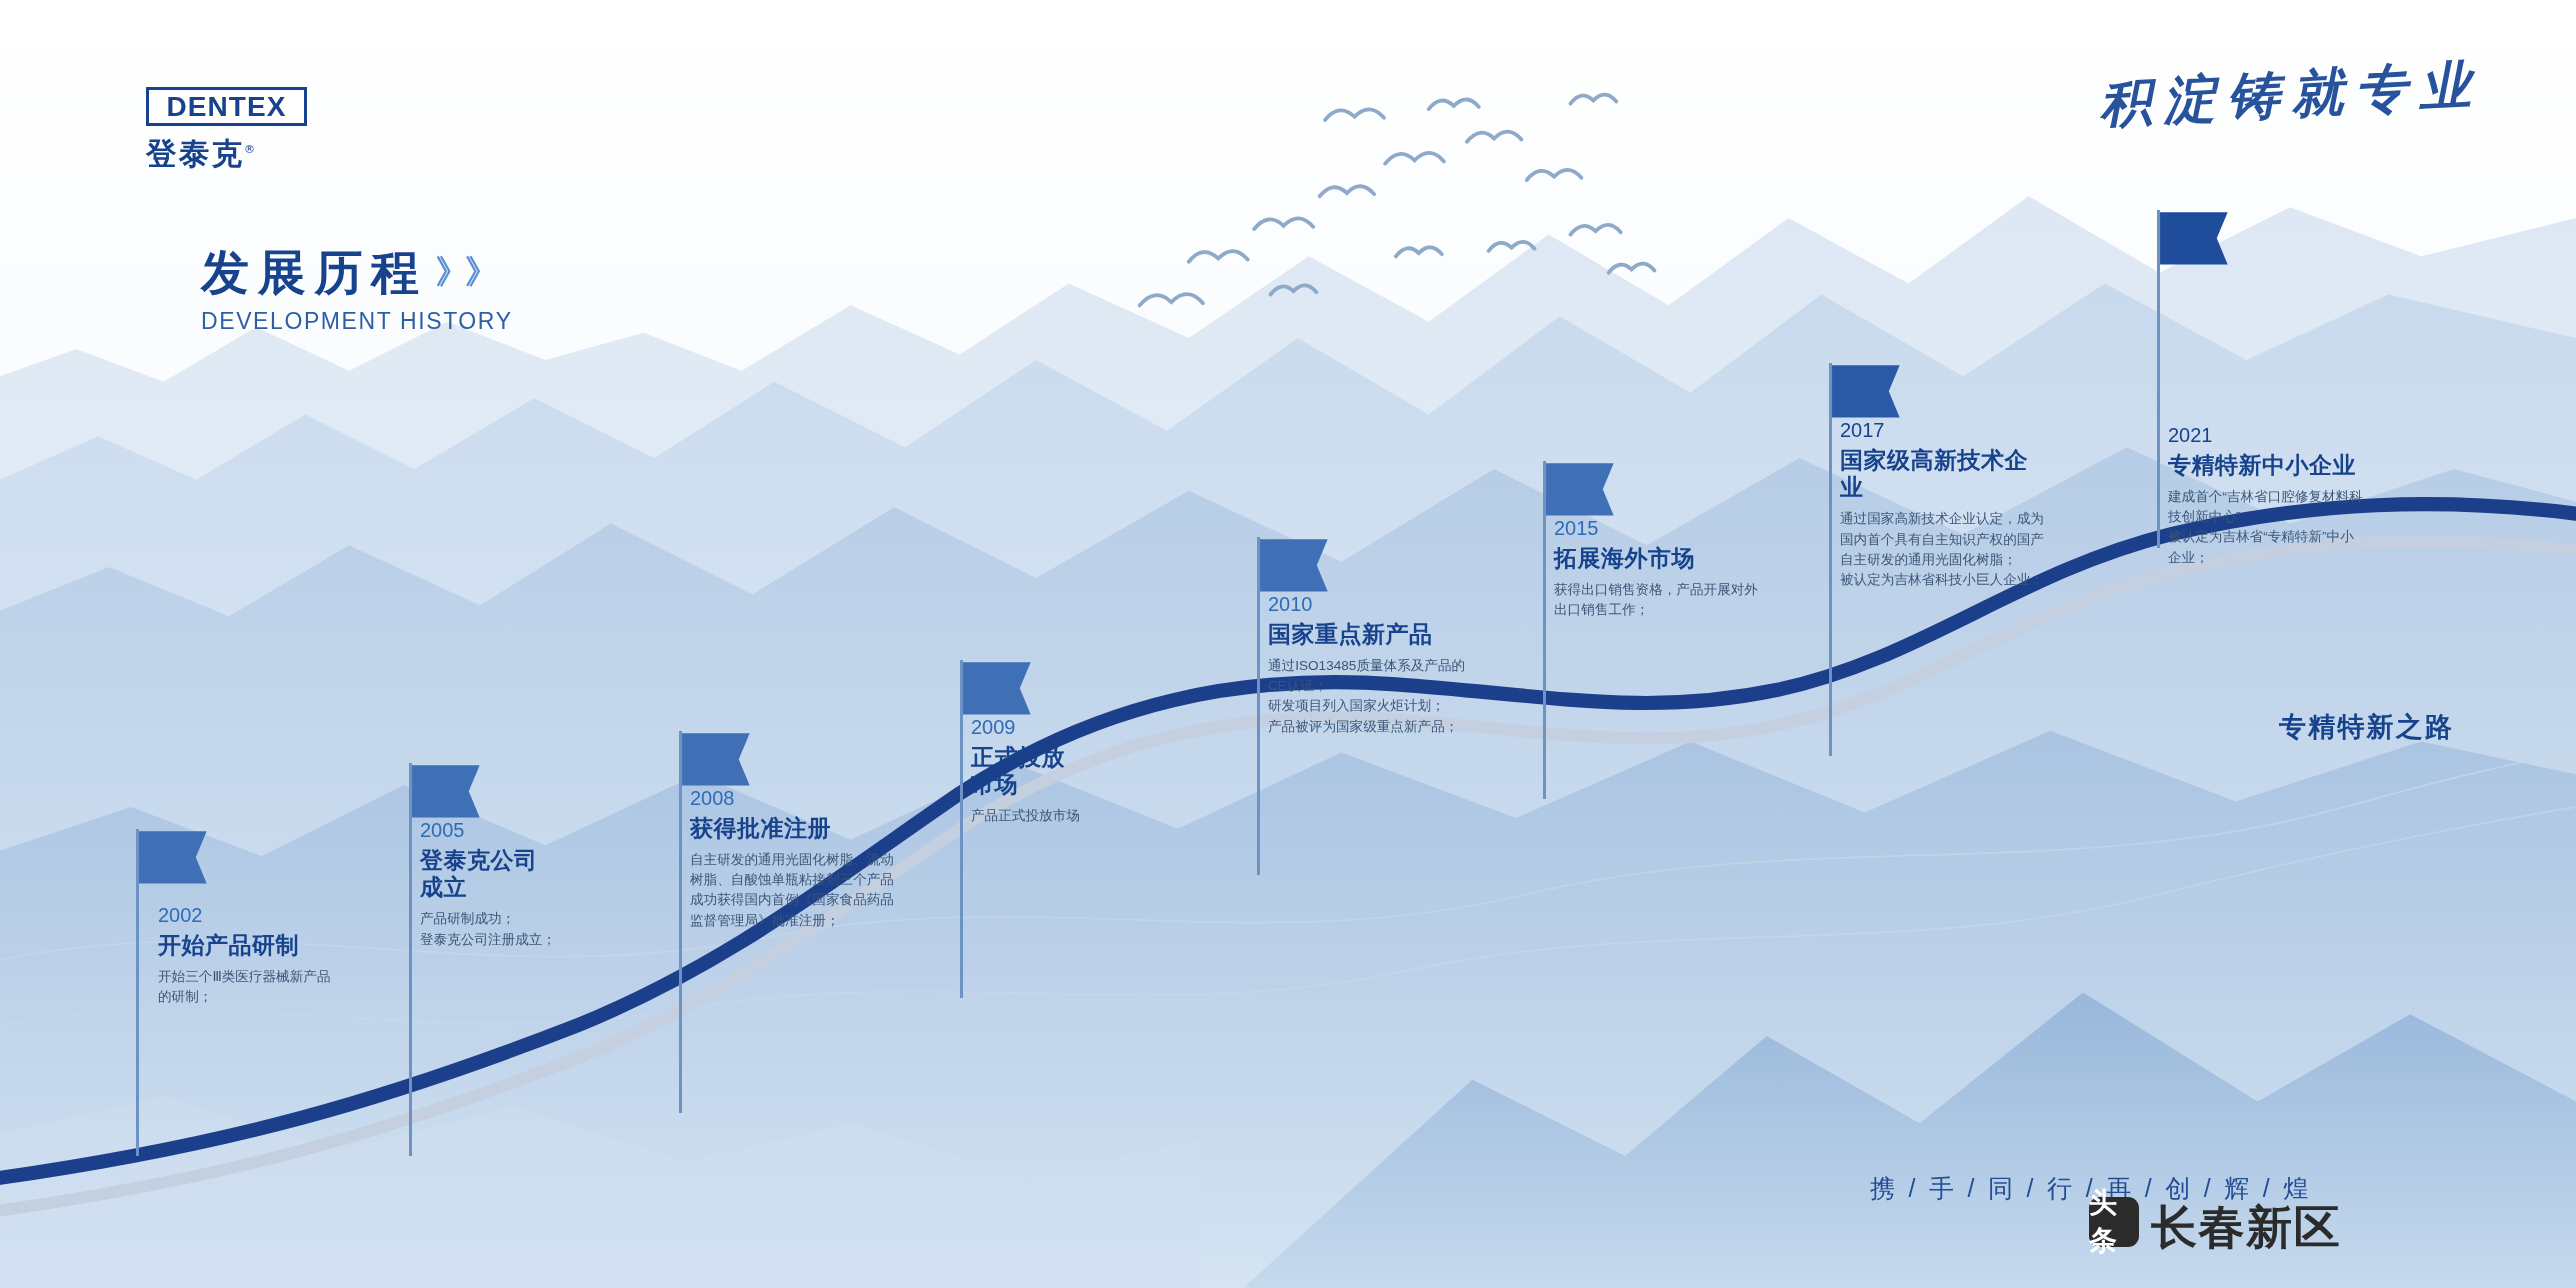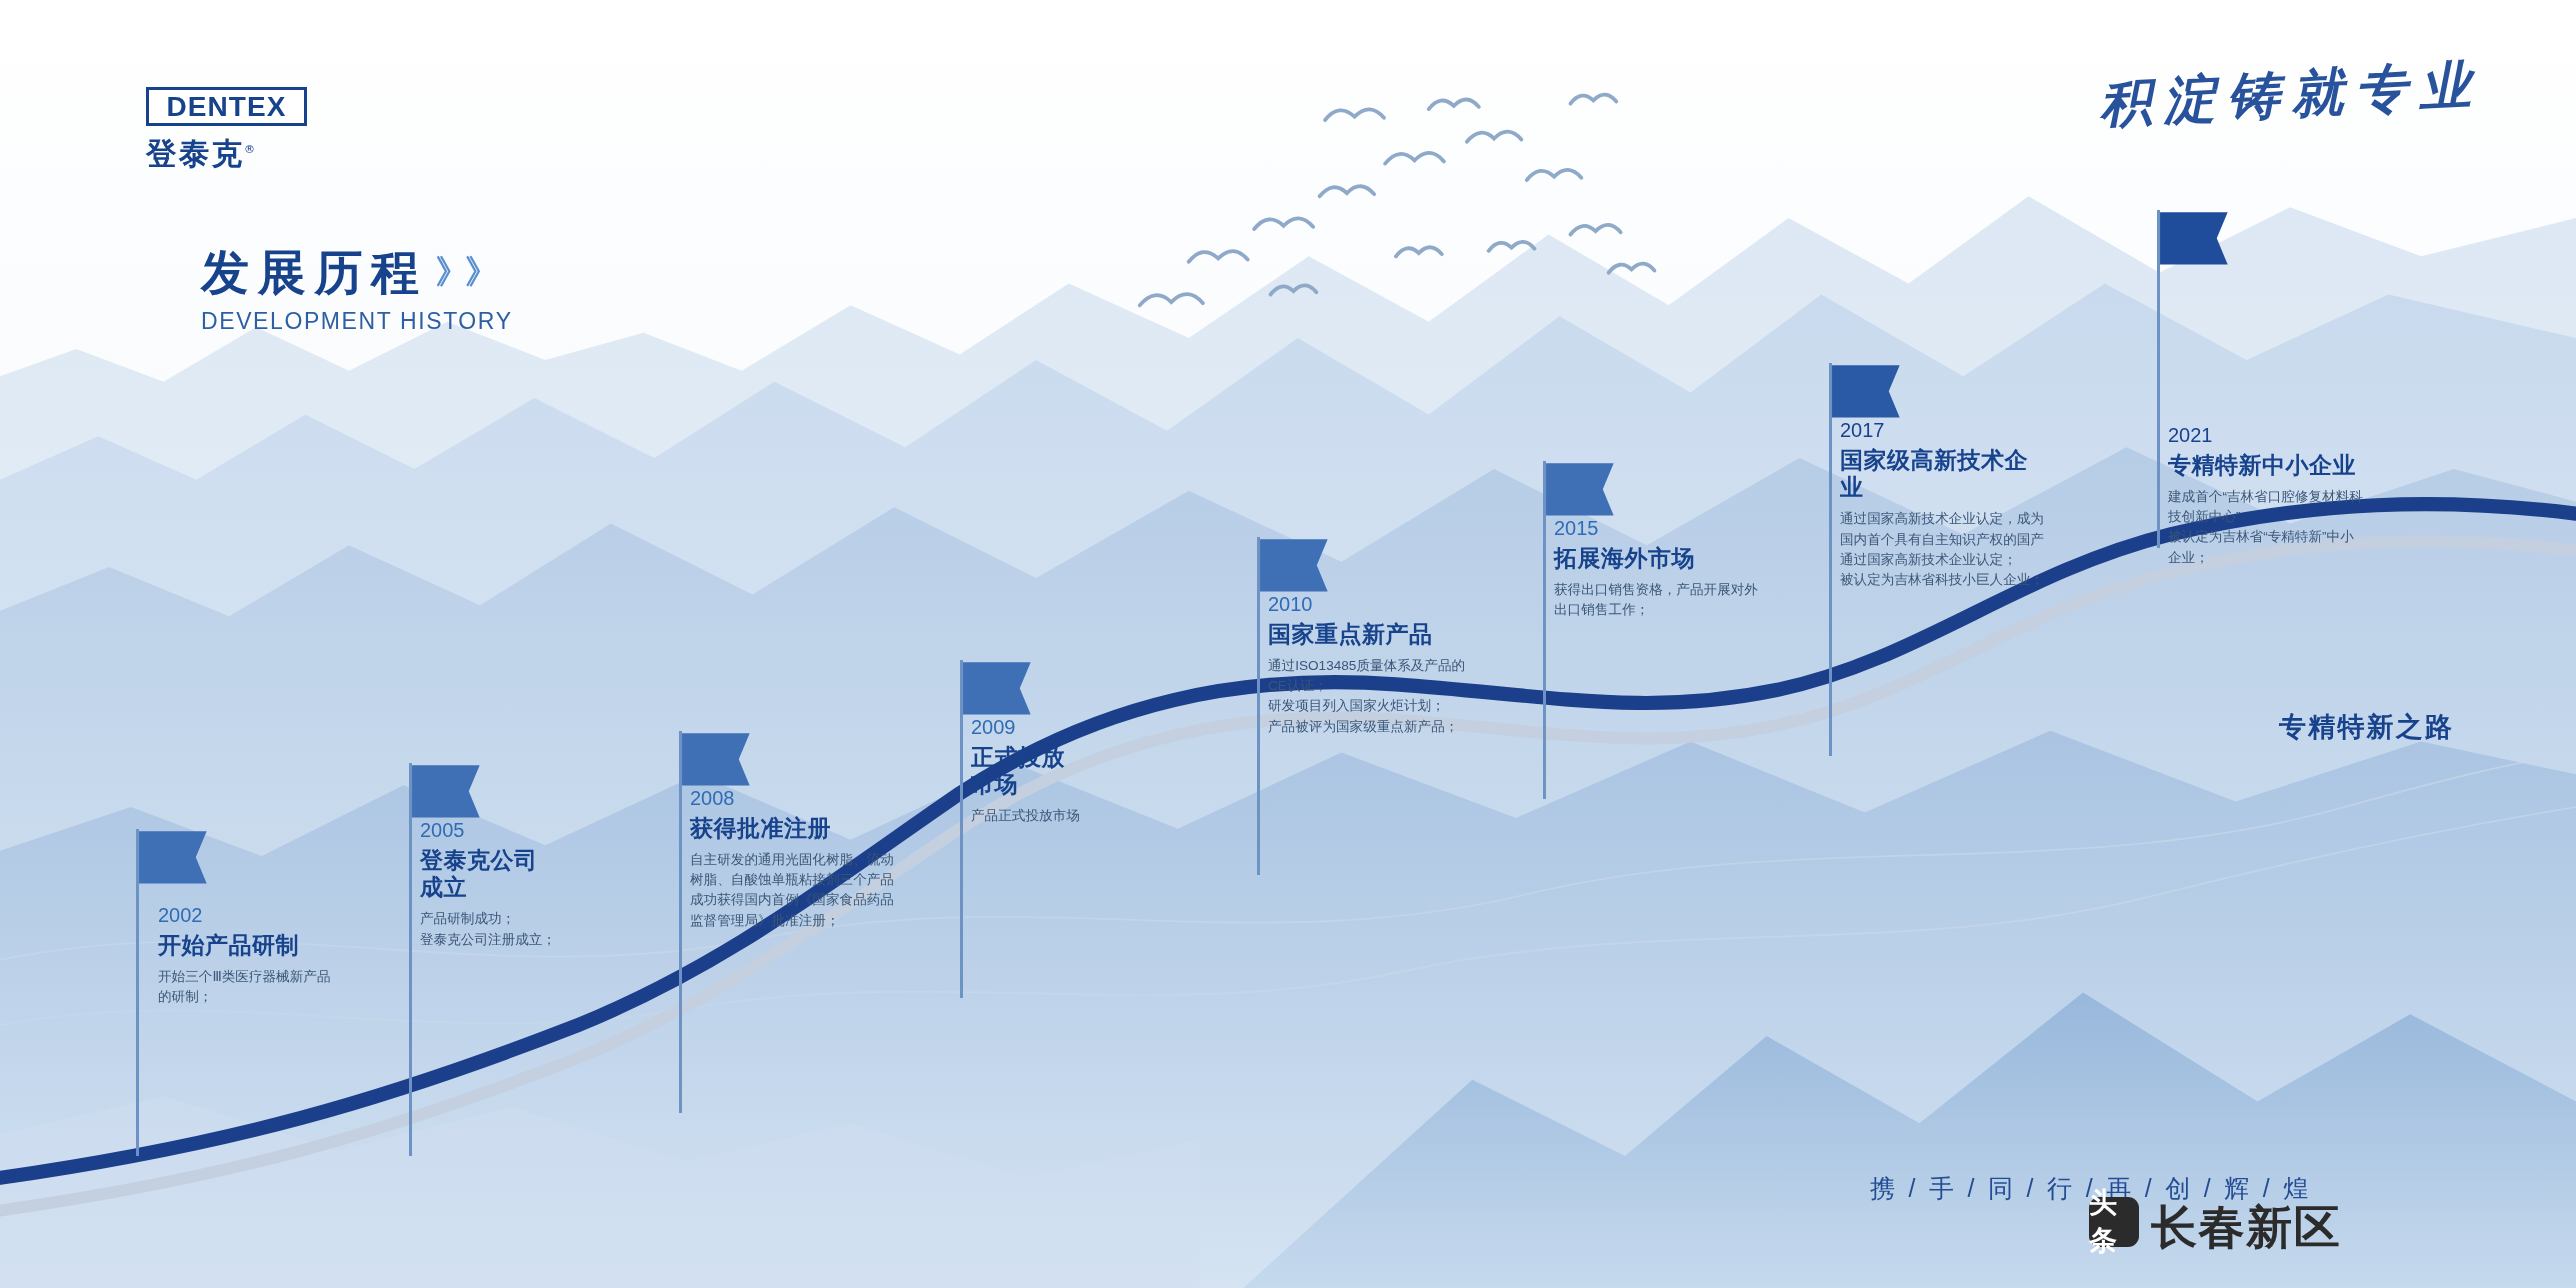--- a/index.html
+++ b/index.html
@@ -277,21 +277,21 @@
     <div class="pole" style="height:393px;"></div>
     <svg class="flag" width="71" height="60" viewBox="0 0 130 110">
       <path d="M0,4 L124,4 L104,52 L124,100 L0,100 Z" fill="#2a5aa5"></path>
     </svg>
     <div class="body" style="left:11px;top:57px;">
       <div class="year">2017</div>
       <div class="head">国家级高新技术企业</div>
       <div class="desc">
         <div>通过国家高新技术企业认定，成为</div>
         <div>国内首个具有自主知识产权的国产</div>
-        <div>通过国家高新技术企业认定；</div>
+        <div>自主研发的通用光固化树脂；</div>
         <div>被认定为吉林省科技小巨人企业；</div>
       </div>
     </div>
   </div>
 
   <div class="ms dark" style="left:2157px;top:210px;">
     <div class="pole" style="height:338px;"></div>
     <svg class="flag" width="71" height="60" viewBox="0 0 130 110">
       <path d="M0,4 L124,4 L104,52 L124,100 L0,100 Z" fill="#1f4d9c"></path>
     </svg>

